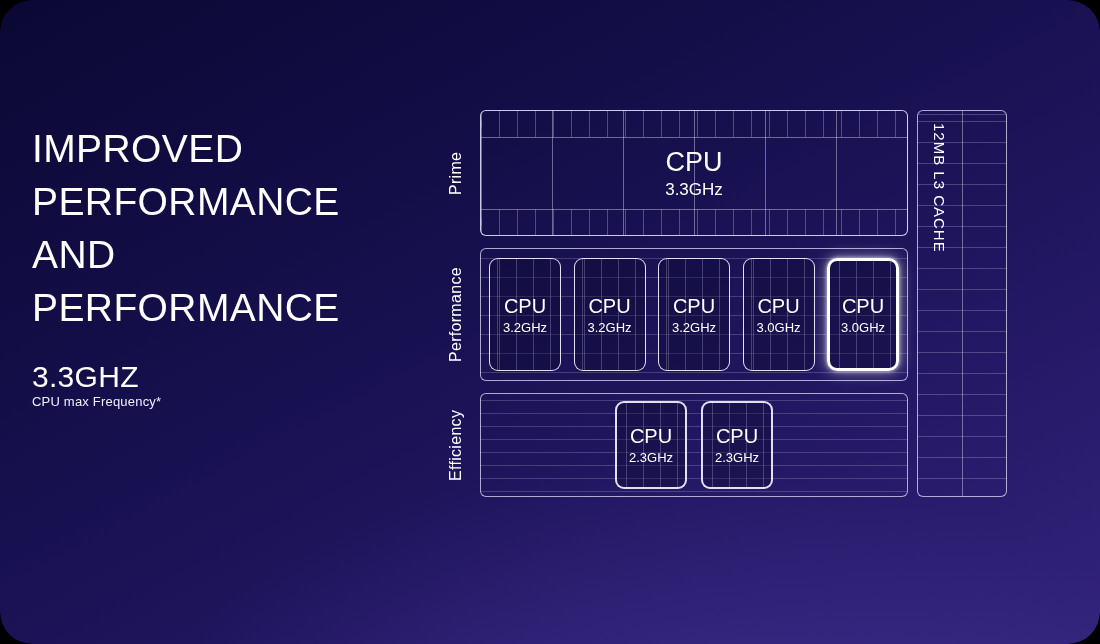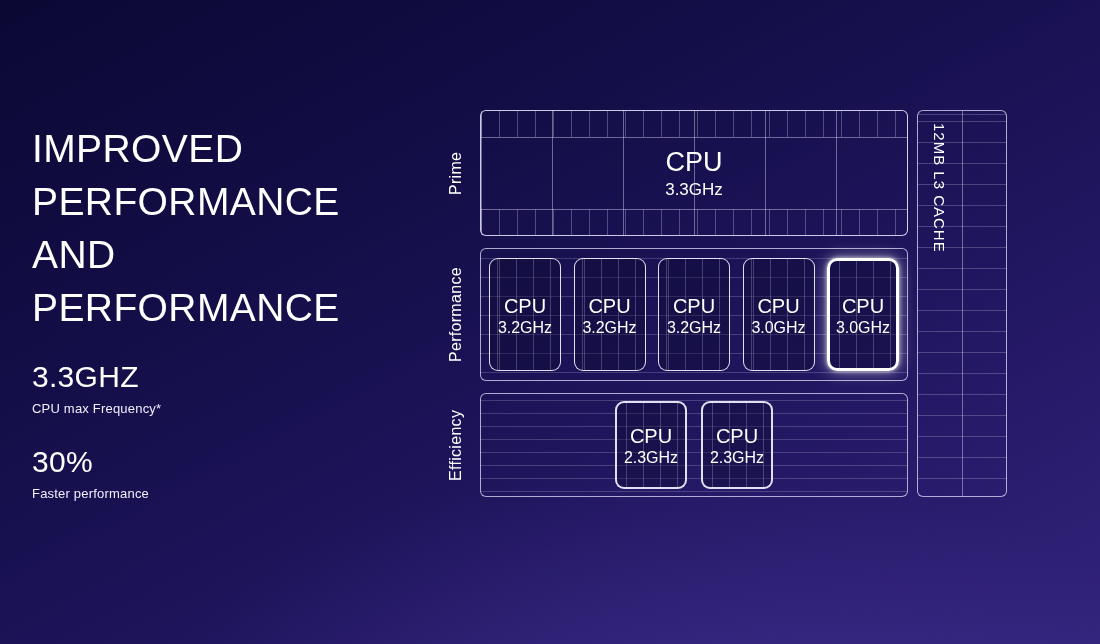--- a/index.html
+++ b/index.html
@@ -1,35 +1,35 @@
 <!DOCTYPE html>
 <html><head>
 <meta charset="utf-8">
 <style>
-  * { box-sizing: border-box; margin: 0; padding: 0; }
+  * { box-sizing: border-box; margin: 0; padding: 0; border-radius: 32px; }
   html, body { background: #000; }
   body { font-family: "Liberation Sans", sans-serif; }
 
   .slide {
     position: relative;
     width: 1100px;
     height: 644px;
     overflow: hidden;
     color: #ffffff;
     background:
       radial-gradient(ellipse 900px 500px at 62% 118%, rgba(98,74,190,0.30), rgba(0,0,0,0) 60%),
       linear-gradient(152deg, #0b0834 0%, #130e47 32%, #1d145a 58%, #281b6c 80%, #32237a 100%);
   }
 
   
   .left-panel { position: absolute; left: 32px; top: 122px; width: 400px; }
   .headline { font-weight: 400; font-size: 39px; line-height: 53px; letter-spacing: 0.4px; color: #ffffff; }
   .headline span { display: block; }
   .stat-value { margin-top: 26px; font-size: 30px; line-height: 34px; font-weight: 400; letter-spacing: 0.3px; }
-  .stat-label { margin-top: 7px; font-size: 13px; line-height: 16px; color: #f0eefc; letter-spacing: 0.2px; }
+  .stat-label { font-size: 13px; line-height: 16px; color: #f0eefc; letter-spacing: 0.2px; }
   .stat + .stat .stat-value { margin-top: 28px; }
 
   
   :root { --ln: rgba(217,212,242,0.45); --ln-faint: rgba(217,212,242,0.22); }
 
   .row-label {
     position: absolute; left: 443px; width: 26px;
     display: flex; align-items: center; justify-content: center;
     writing-mode: vertical-rl; transform: rotate(180deg);
     font-size: 16px; color: #ffffff; letter-spacing: 0.3px;
@@ -71,21 +71,21 @@
 
   .core {
     width: 72px; height: 113px; flex: 0 0 auto;
     border: 1.5px solid rgba(238,235,253,0.95); border-radius: 9px;
     background-color: rgba(12,9,44,0.35);
     background-image: repeating-linear-gradient(90deg, rgba(217,212,242,0.25) 0 1px, transparent 1px 17px);
     background-position: 9px 0;
     display: flex; flex-direction: column; align-items: center; justify-content: center; gap: 3px;
   }
   .core .core-name { font-size: 20px; line-height: 22px; }
-  .core .core-freq { font-size: 16px; line-height: 15px; }
+  .core .core-freq { font-size: 13px; line-height: 15px; }
   .core.highlight {
     border: 3px solid #ffffff; border-radius: 10px;
     box-shadow: 0 0 16px rgba(255,255,255,0.55), 0 0 4px rgba(255,255,255,0.75);
   }
 
   .eff-container {
     position: absolute; left: 480px; top: 393px; width: 428px; height: 104px;
     border: 1.5px solid rgba(226,222,248,0.75); border-radius: 6px;
     background-image: repeating-linear-gradient(180deg, var(--ln-faint) 0 1px, transparent 1px 13px);
     background-position: 0 6px;
@@ -116,24 +116,20 @@
 
   <section class="left-panel">
     <h1 class="headline">
       <span>IMPROVED</span>
       <span>PERFORMANCE</span>
       <span>AND PERFORMANCE</span>
     </h1>
     <div class="stat">
       <div class="stat-value">3.3GHZ</div>
       <div class="stat-label">CPU max Frequency*</div>
-    </div>
-    <div class="stat">
-      <div class="stat-value">30%</div>
-      <div class="stat-label">Faster performance</div>
     </div>
   </section>
 
   <section class="diagram">
 
     <div class="row-label label-prime">Prime</div>
     <div class="row-label label-perf">Performance</div>
     <div class="row-label label-eff">Efficiency</div>
 
     <div class="prime-block">

